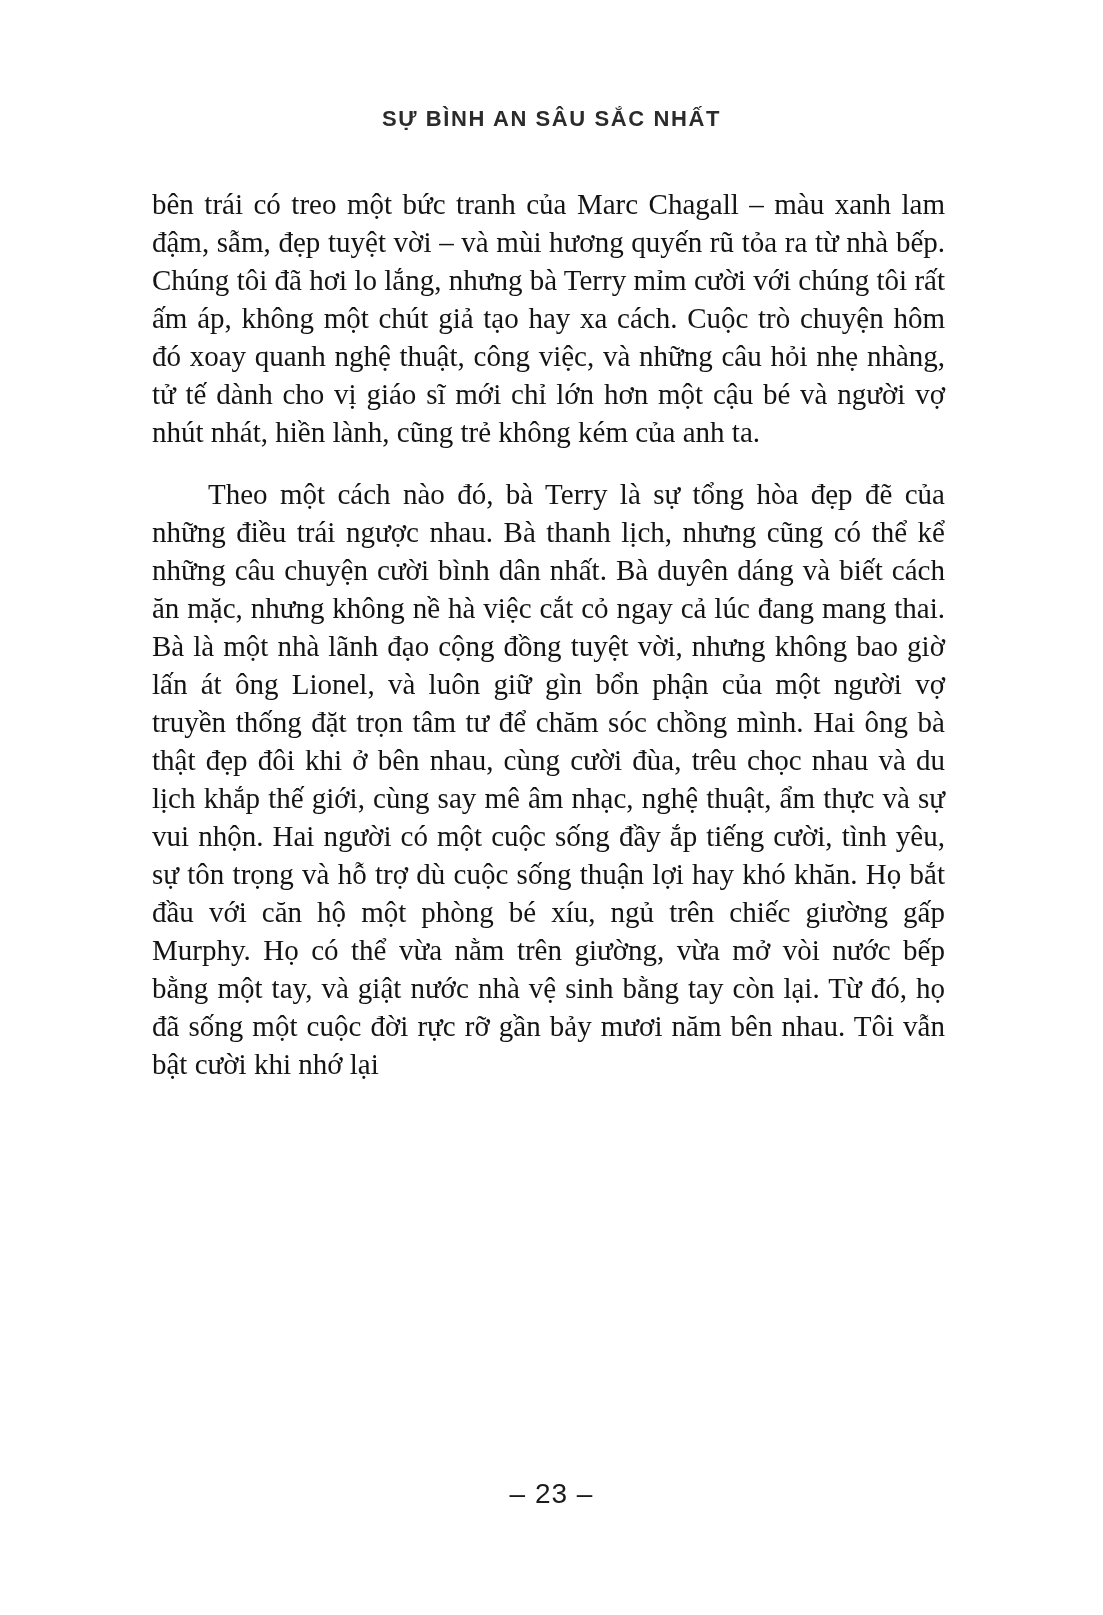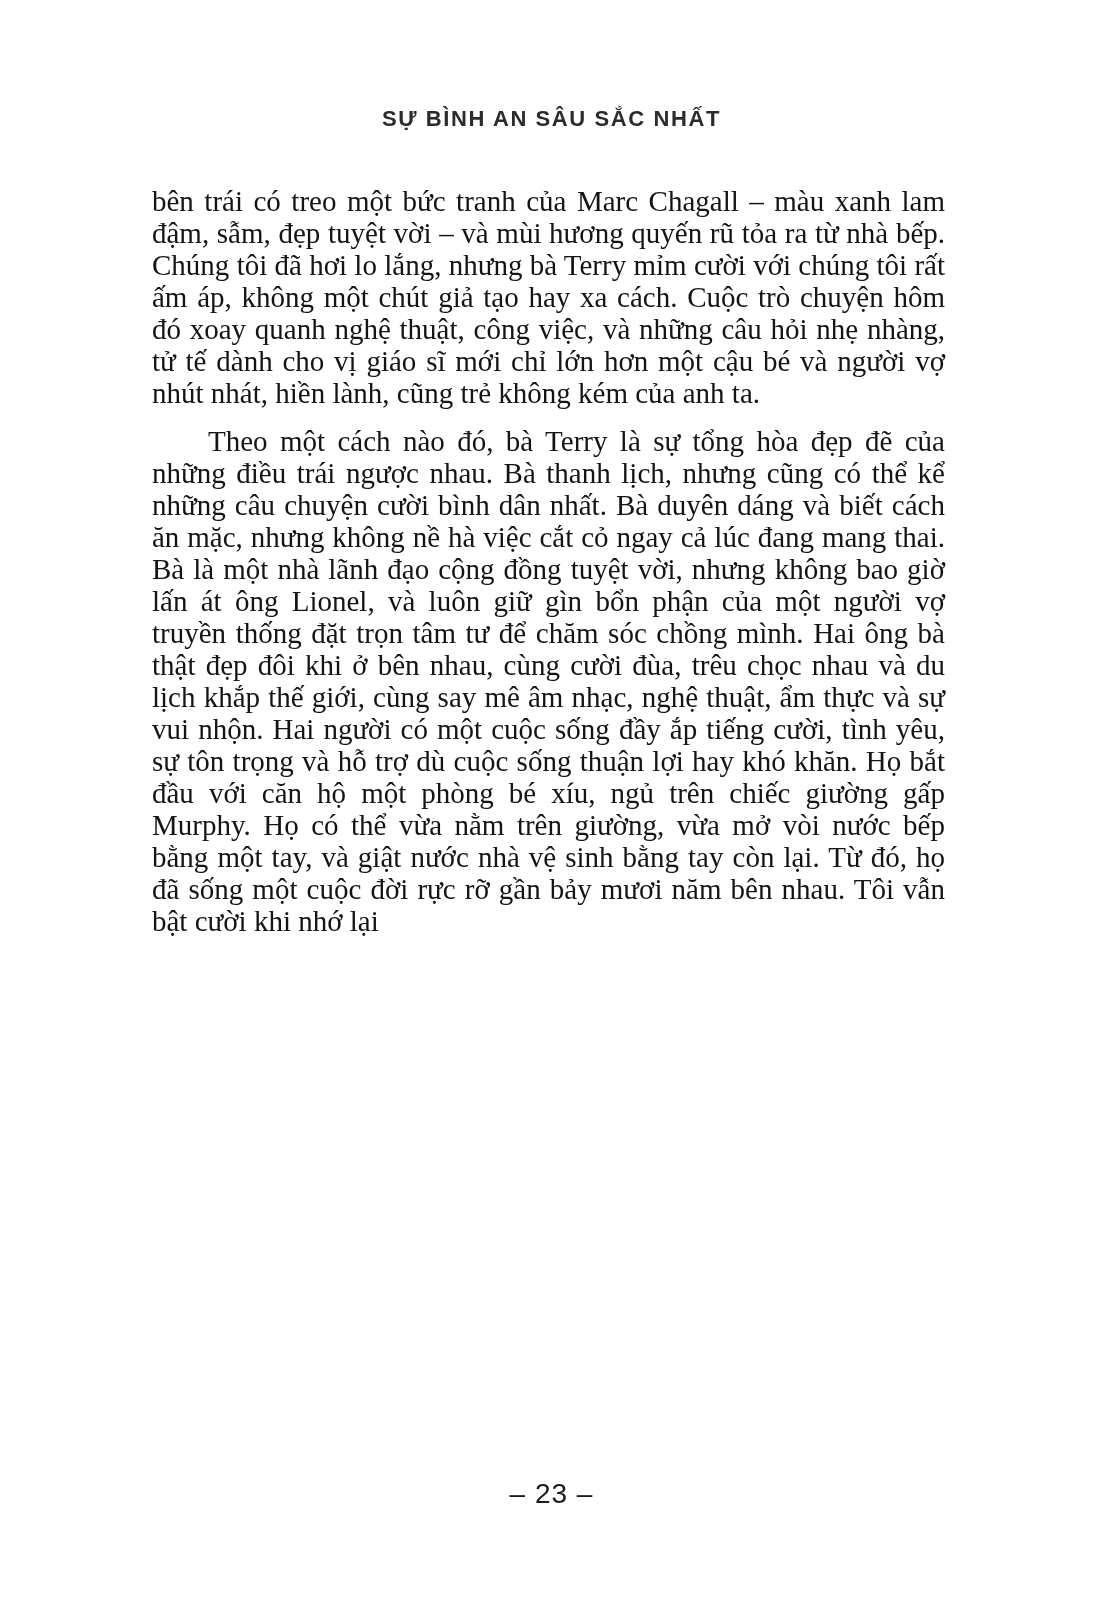--- a/index.html
+++ b/index.html
@@ -27,29 +27,29 @@
     letter-spacing: 1.6px;
     color: #2b2b2b;
   }
   .text-block {
     position: absolute;
     top: 185px;
     left: 152px;
     width: 793px;
     font-family: "Liberation Serif", "DejaVu Serif", serif;
     font-size: 29px;
-    line-height: 32px;
+    line-height: 38px;
     text-align: justify;
     color: #141414;
   }
   .text-block p {
     margin: 0;
   }
   .text-block p.indent {
-    margin-top: 16px;
+    margin-top: 24px;
     text-indent: 56px;
   }
   .page-number {
     position: absolute;
     top: 1478px;
     left: 0;
     right: 0;
     text-align: center;
     font-family: "Liberation Sans", sans-serif;
     font-size: 28px;

